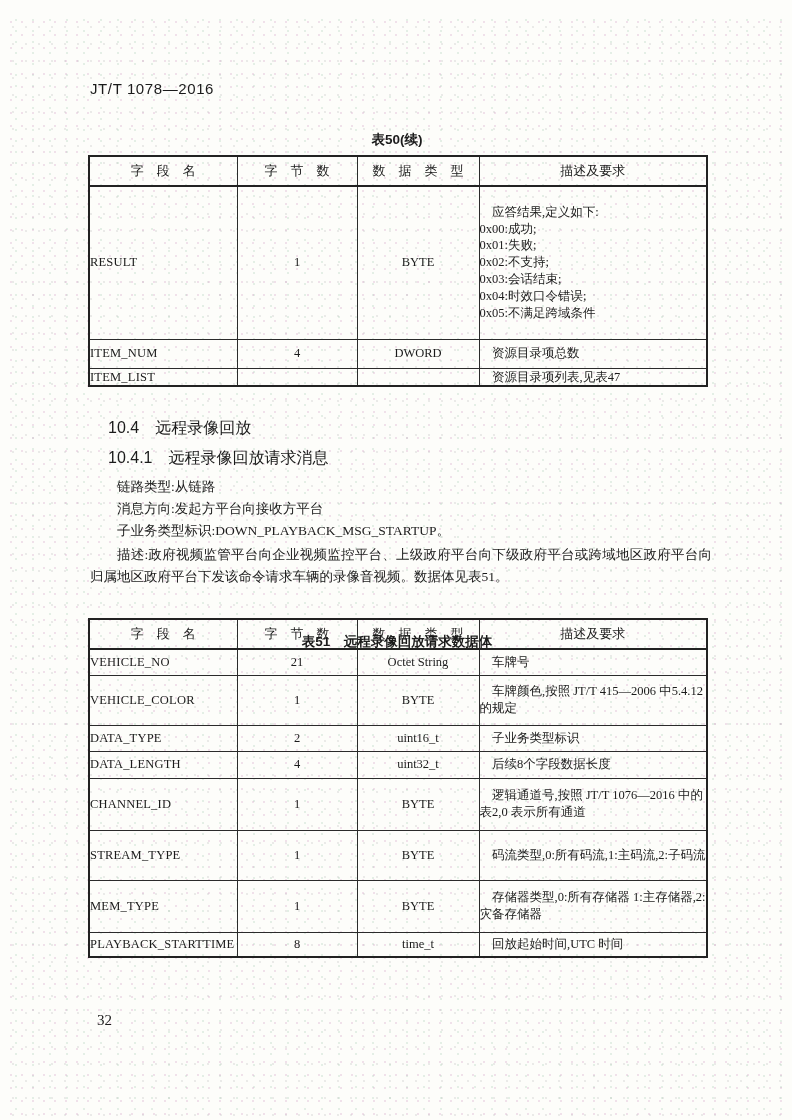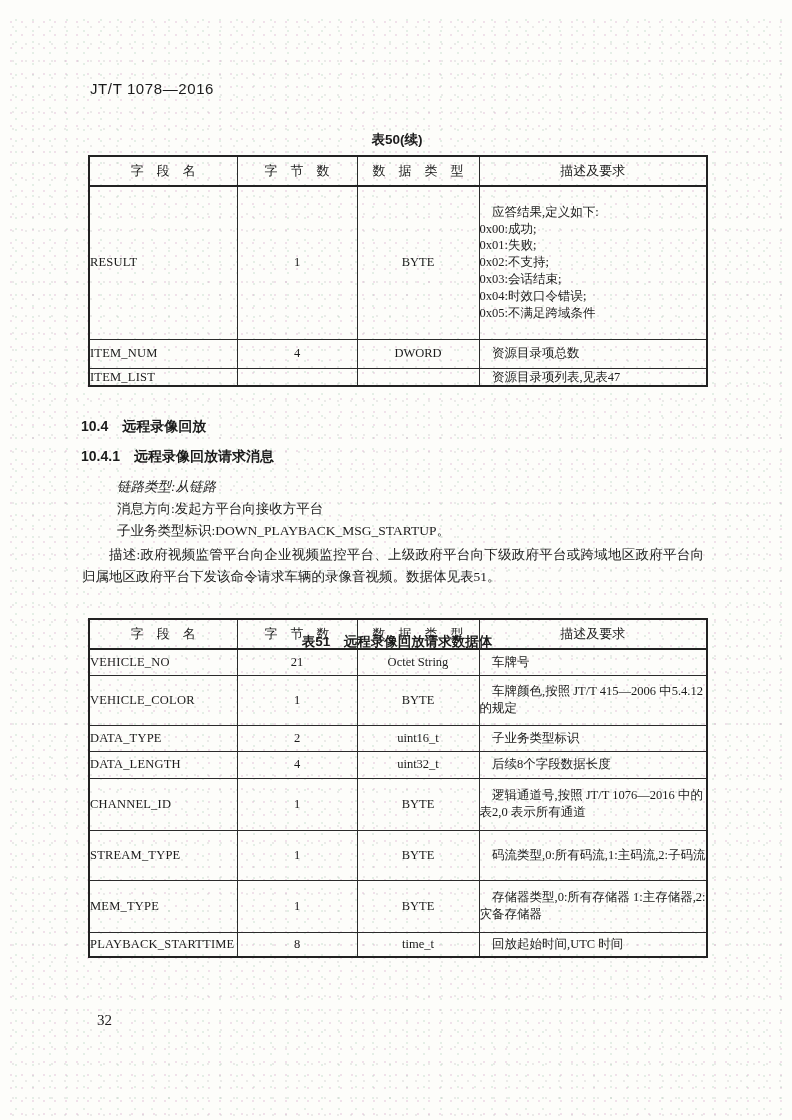--- a/index.html
+++ b/index.html
@@ -44,31 +44,31 @@
     font-weight:normal; font-size:13px; height:28px; text-align:center;
     border-bottom:2px solid #222;
   }
   td.c-field { padding-left:13px; letter-spacing:.2px; }
   td.c-num, td.c-type { text-align:center; }
   td.c-desc {
     padding:3px 8px 3px 8px; text-indent:1em;
     white-space:pre-line; line-height:20px;
   }
   .sec-h {
-    left:81px; font-family:"Liberation Sans", sans-serif;
-    font-weight:bold; font-size:14px;
+    left:108px; font-family:"Liberation Sans", sans-serif;
+    font-weight:normal; font-size:16px;
   }
   .h1 { top:418px; }
   .h2 { top:448px; }
   .body-line { left:117px; font-size:13.5px; }
-  .l1 { top:478px;font-style:italic; }
+  .l1 { top:478px; }
   .l2 { top:500px; }
   .l3 { top:522px; }
   .para {
-    left:82px; top:544px; width:622px; font-size:13.5px;
+    left:90px; top:544px; width:622px; font-size:13.5px;
     line-height:22px; text-indent:2em; text-align:justify;
   }
   .page-num { left:97px; top:1012px; font-size:15px; }
 </style>
 </head>
 <body>
 
 <div class="abs doc-header">JT/T 1078—2016</div>
 
 <div class="abs tbl-caption cap50">表50(续)</div>

